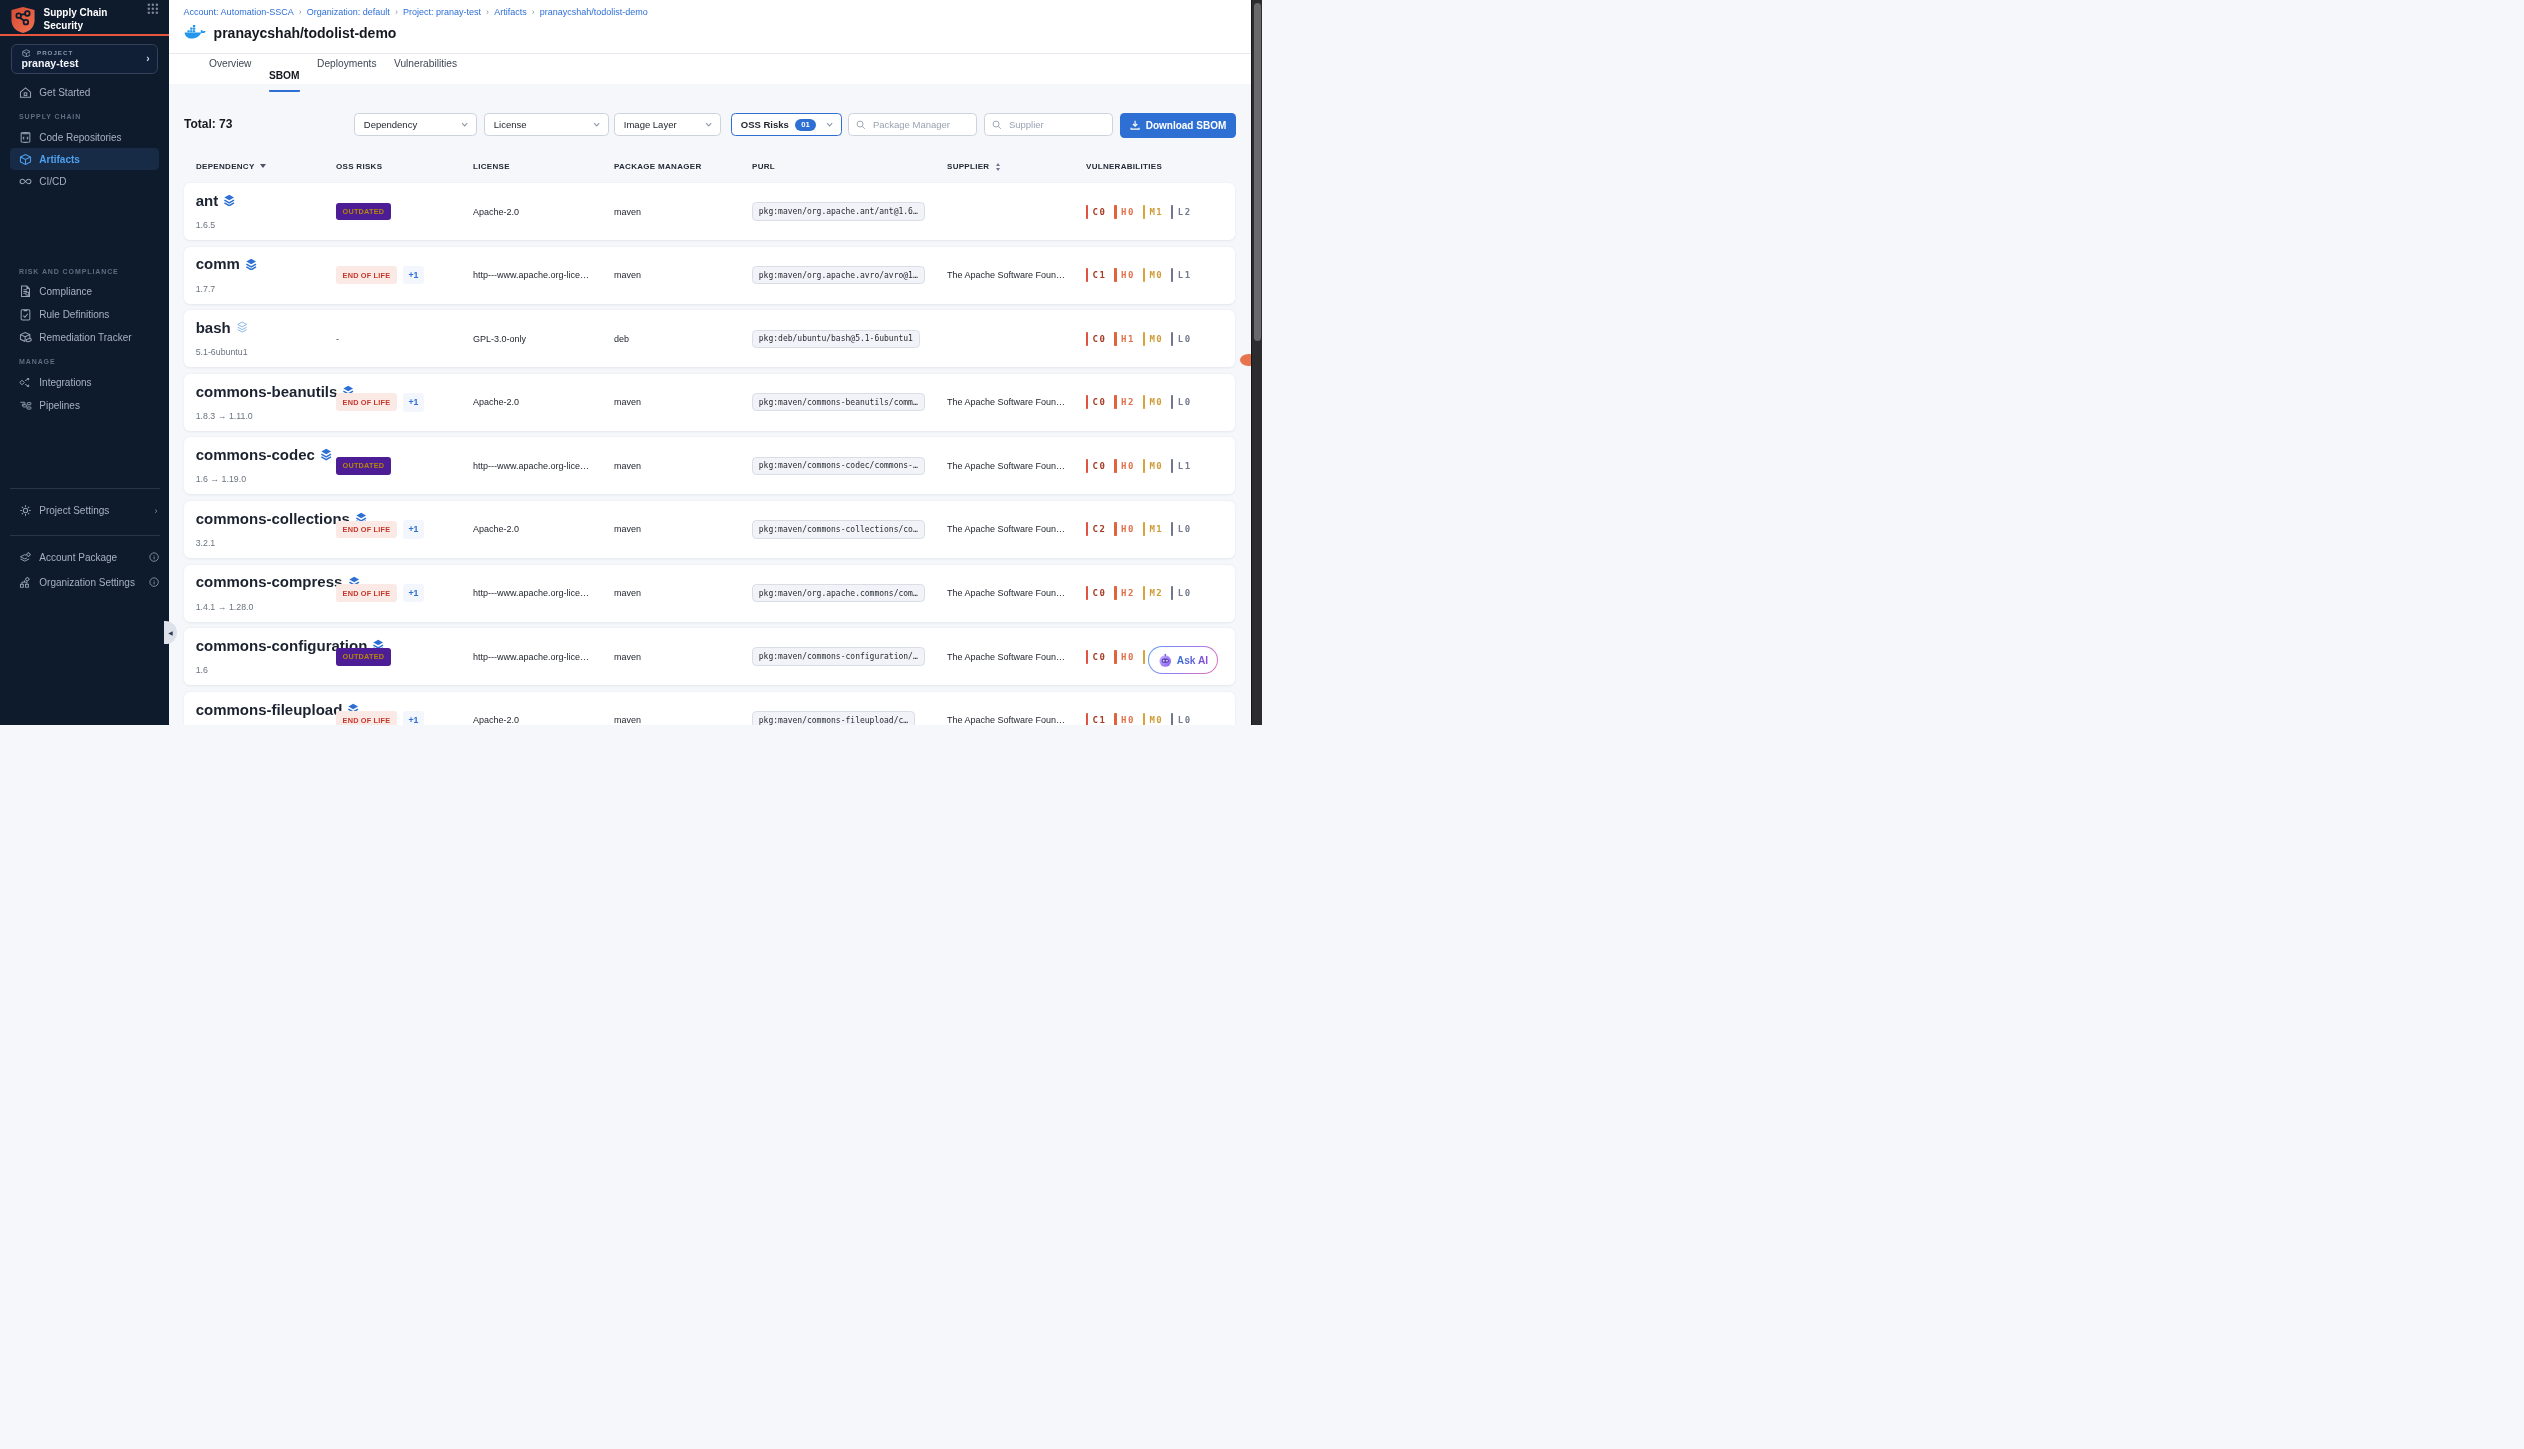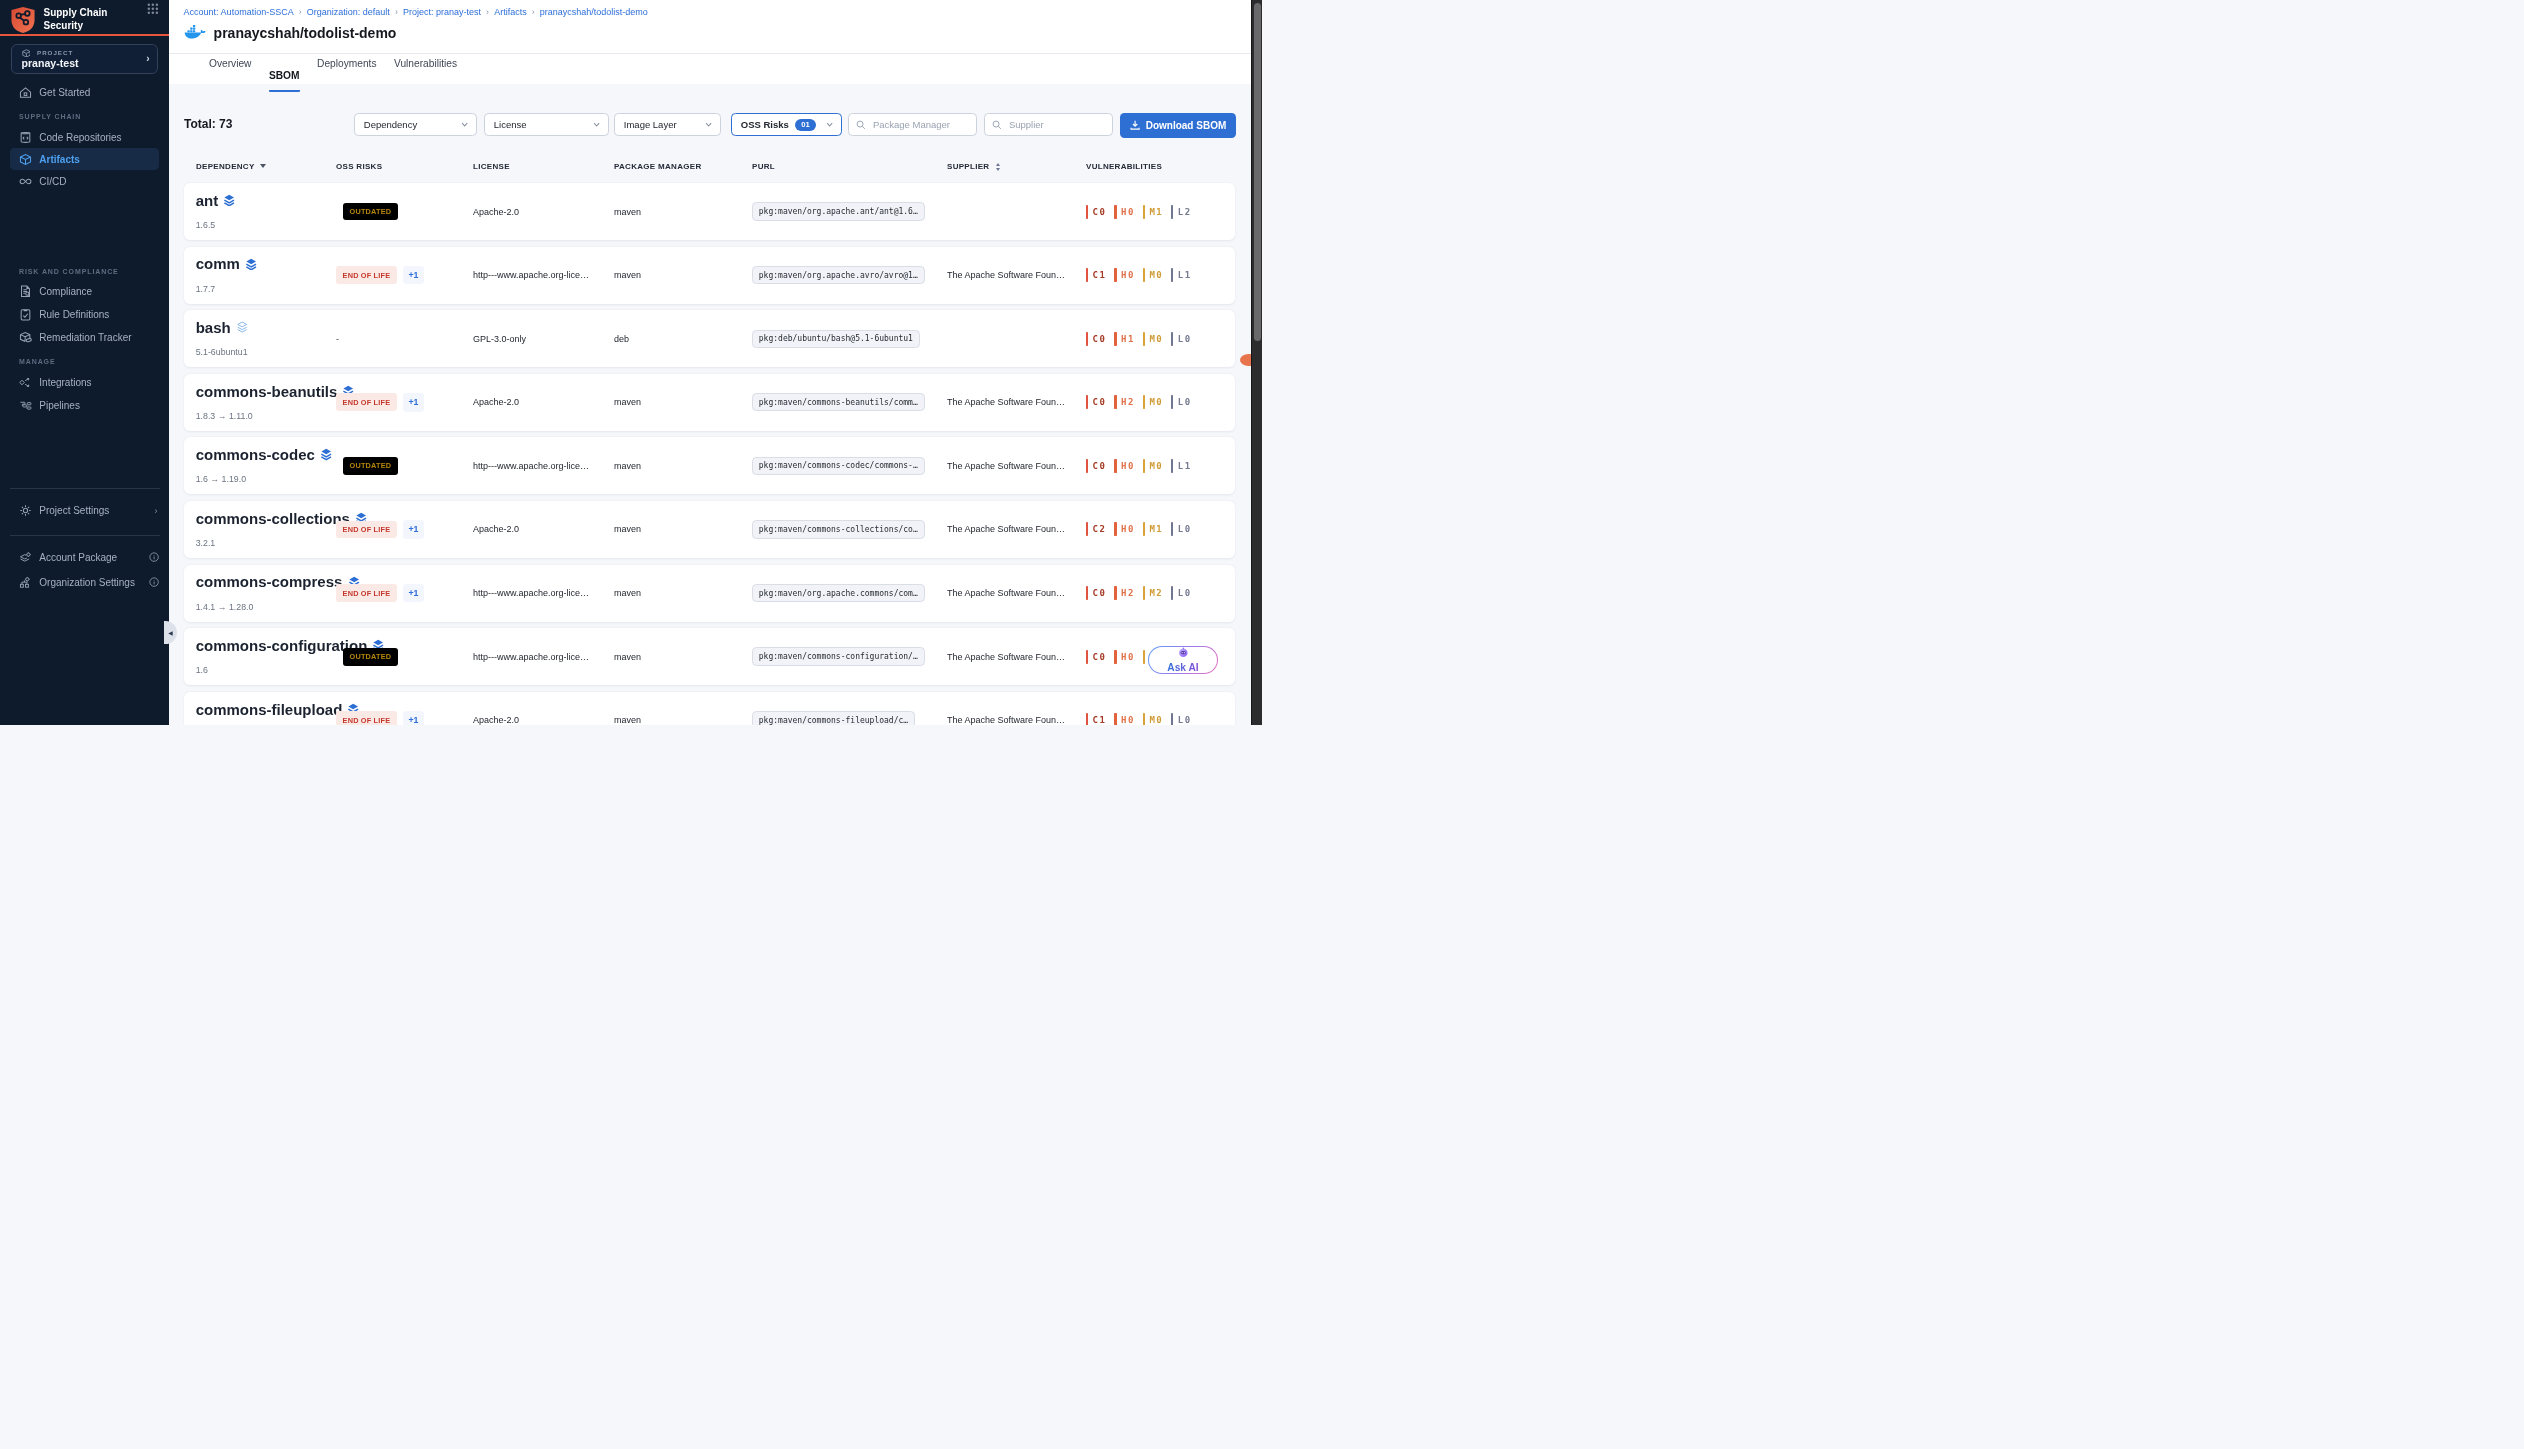--- a/index.html
+++ b/index.html
@@ -76,38 +76,38 @@
   .layers-ico.outline{color:#85b4ea;}
   .dep-ver{position:absolute;left:11.7px;top:37px;font-size:8.8px;color:#6a7380;}
   .cell{position:absolute;top:0;height:57px;display:flex;align-items:center;font-size:9px;color:#23272f;}
   .c-oss{left:152px;gap:5.8px;}
   .c-lic{left:289px;}
   .c-pm{left:430px;}
   .c-purl{left:568px;}
   .c-sup{left:763px;}
   .c-vuln{left:902px;gap:0;}
   .badge{font-size:7.3px;font-weight:bold;letter-spacing:0.2px;border-radius:2.9px;padding:4.4px 6.6px;}
-  .badge.out{background:#000000;color:#b5860c;margin-left:7px;}
+  .badge.out{background:#4c1d95;color:#b5860c;}
   .badge.eol{background:#fbe9e6;color:#c5372a;}
   .plus1{font-size:8.8px;color:#2e6fd8;background:#f3f7fd;border-radius:2.9px;padding:4.4px 5.8px;font-weight:bold;}
   .dashv{font-size:9px;color:#3a414d;}
   .purl-chip{font-family:"DejaVu Sans Mono","Liberation Mono",monospace;font-size:8px;color:#272b33;background:#f1f3f8;
           border:0.7px solid #d8dde6;border-radius:4.4px;padding:3.7px 5.8px;white-space:nowrap;}
   .vgrp{display:flex;align-items:center;margin-right:8px;}
   .vbar{width:2.2px;height:14px;border-radius:0.7px;margin-right:4.4px;}
   .vtxt{font-family:"DejaVu Sans Mono","Liberation Mono",monospace;font-size:9px;font-weight:bold;letter-spacing:1.5px;}
   .v-c .vbar{background:#df5340;} .v-c .vtxt{color:#a63b25;}
   .v-h .vbar{background:#e2623c;} .v-h .vtxt{color:#e0714a;}
   .v-m .vbar{background:#d9a339;} .v-m .vtxt{color:#cf9b35;}
   .v-l .vbar{background:#707590;} .v-l .vtxt{color:#757a90;}
   
   .askai{position:absolute;left:1148px;top:646px;width:70px;height:28px;border-radius:14px;z-index:30;
          border:1.5px solid transparent;box-sizing:border-box;cursor:pointer;
          background:linear-gradient(#fff,#fff) padding-box,linear-gradient(120deg,#5ea0f5,#9b7bf0,#e871b8) border-box;
-         display:flex;align-items:center;justify-content:center;gap:4.4px;flex-direction:column;}
+         display:flex;align-items:center;justify-content:center;gap:4.4px;}
   .askai-label{font-size:10.2px;font-weight:bold;background:linear-gradient(90deg,#2e6fd8,#8a4bd8);
          -webkit-background-clip:text;background-clip:text;color:transparent;}
   .orange-dot{position:absolute;left:1240px;top:354px;width:17.5px;height:12.4px;border-radius:50%;background:#e8744d;z-index:20;}
   .scroll-track{position:absolute;left:1251px;top:0;width:11px;height:725px;background:#2c2c2e;z-index:40;border-left:0.7px solid #161618;}
   .scroll-thumb{position:absolute;left:1.8px;top:2.9px;width:7.3px;height:338px;background:#69696b;border-radius:4.4px;}
   svg{display:block;}
 </style>
 </head>
 <body>
 

